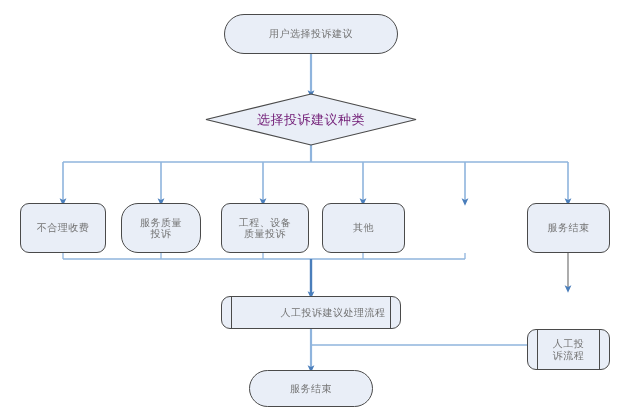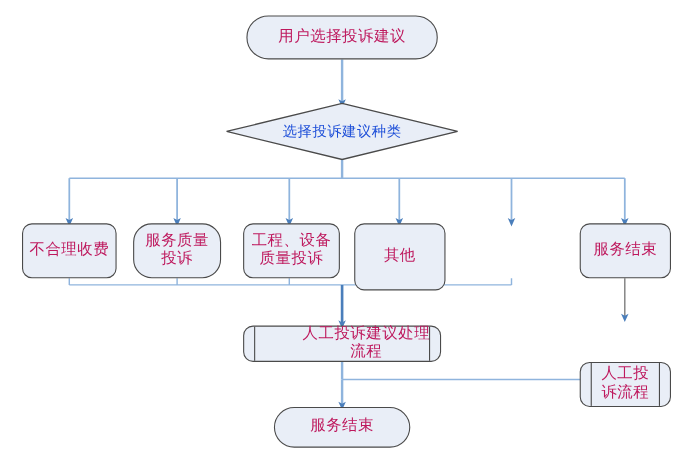--- a/index.html
+++ b/index.html
@@ -24,24 +24,24 @@
     width: 622px;
     height: 415px;
   }
   .node {
     position: absolute;
     box-sizing: border-box;
     display: flex;
     align-items: center;
     justify-content: center;
     text-align: center;
-    color: #be185d;
+    color: #737373;
     background: #e9eef7;
     border: 1px solid #4a4a4a;
-    font-size: 14px;
+    font-size: 10px;
     line-height: 1.15;
     letter-spacing: 0.5px;
     z-index: 2;
   }
   .node.terminator {
     border-radius: 28px;
   }
   .node.process-round {
     border-radius: 9px;
   }
@@ -68,21 +68,21 @@
     position: absolute;
     z-index: 2;
   }
   .diamond .dtext {
     position: absolute;
     left: 0; right: 0;
     top: 50%;
     transform: translateY(-50%);
     text-align: center;
     font-size: 13px;
-    color: #1d4ed8;
+    color: #701a75;
     letter-spacing: 0.5px;
   }
 </style>
 </head>
 <body>
 
 <div id="flow-canvas">
 
   <svg id="edge-layer" viewBox="0 0 622 415" width="622" height="415">
     <defs>
@@ -169,21 +169,21 @@
   <div class="node process-round" style="left:121px; top:203px; width:80px; height:50px;border-radius:17px;">
     <span class="label">服务质量
 投诉</span>
   </div>
 
   <div class="node process-round" style="left:221px; top:203px; width:88px; height:50px;">
     <span class="label">工程、设备
 质量投诉</span>
   </div>
 
-  <div class="node process-round" style="left:322px; top:203px; width:83px; height:61px;">
+  <div class="node process-round" style="left:322px; top:203px; width:83px; height:50px;">
     <span class="label">其他</span>
   </div>
 
 
   <div class="node process-round" style="left:527px; top:203px; width:83px; height:50px;">
     <span class="label">服务结束</span>
   </div>
 
   <div class="node predefined" style="left:221px; top:296px; width:180px; height:33px;padding-left:44px;">
     <span class="bar left"></span>

